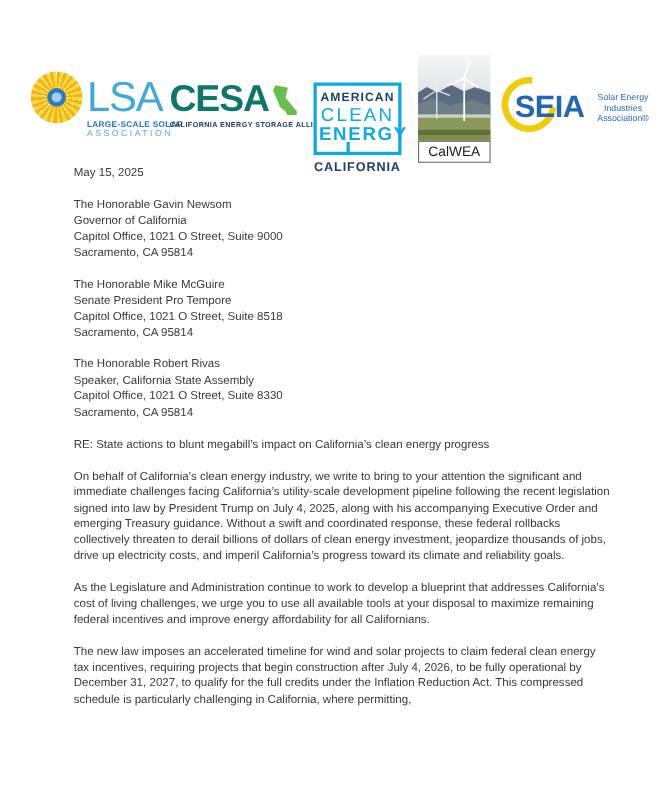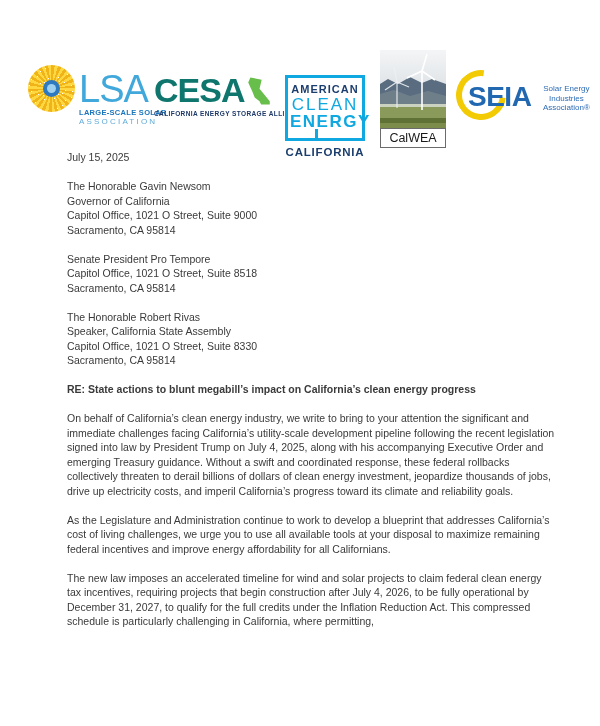--- a/index.html
+++ b/index.html
@@ -53,21 +53,21 @@
   .seia-ring { position:absolute; left:1px; top:2px; width:50px; height:50px; border-radius:50%;
                border:6px solid #F2CB05; border-right-color:transparent; transform:rotate(-38deg); }
   .seia-acronym { position:absolute; left:13px; top:15px; font-size:28px; line-height:28px;
                   font-weight:bold; letter-spacing:-0.5px; color:#2268B1; }
   .seia-name { position:absolute; left:88px; top:16px; font-size:8px; line-height:9.5px; color:#2C6CB5;text-align:center; }
 
   
   .letter { position:absolute; left:67px; top:150px; width:490px;
             font-size:10.5px; line-height:14.5px; color:#3A3A3A; }
   .blk { margin:0 0 14.5px 0; }
-  .subject { font-weight:bold; }
+  .subject { font-weight:normal; }
 </style>
 </head>
 <body>
 
 <div class="page">
 
   <div class="logo-row">
 
     <div class="lsa">
       <div class="lsa-sun">
@@ -140,30 +140,31 @@
         <div>Solar Energy</div>
         <div>Industries</div>
         <div>Association®</div>
       </div>
     </div>
 
   </div>
 
   <div class="letter">
 
-    <div class="blk">July 15, 2025</div>
+    <div class="blk">May 15, 2025</div>
 
     <div class="blk">
       <div>The Honorable Gavin Newsom</div>
       <div>Governor of California</div>
       <div>Capitol Office, 1021 O Street, Suite 9000</div>
       <div>Sacramento, CA 95814</div>
     </div>
 
     <div class="blk">
+      <div>The Honorable Mike McGuire</div>
       <div>Senate President Pro Tempore</div>
       <div>Capitol Office, 1021 O Street, Suite 8518</div>
       <div>Sacramento, CA 95814</div>
     </div>
 
     <div class="blk">
       <div>The Honorable Robert Rivas</div>
       <div>Speaker, California State Assembly</div>
       <div>Capitol Office, 1021 O Street, Suite 8330</div>
       <div>Sacramento, CA 95814</div>

